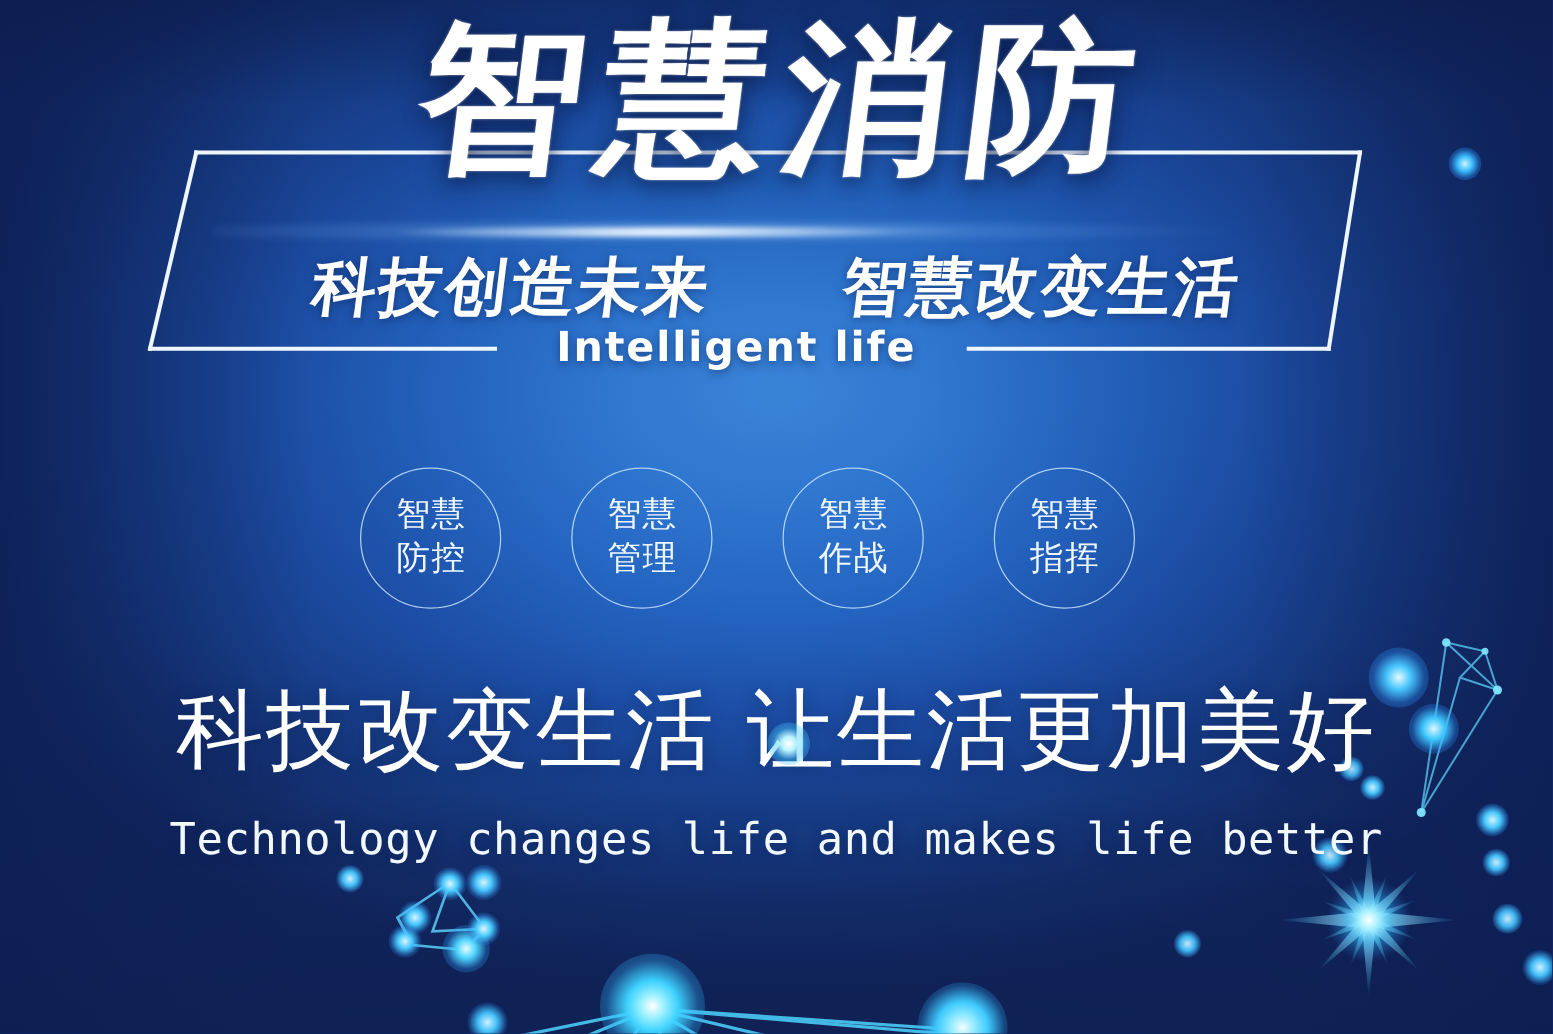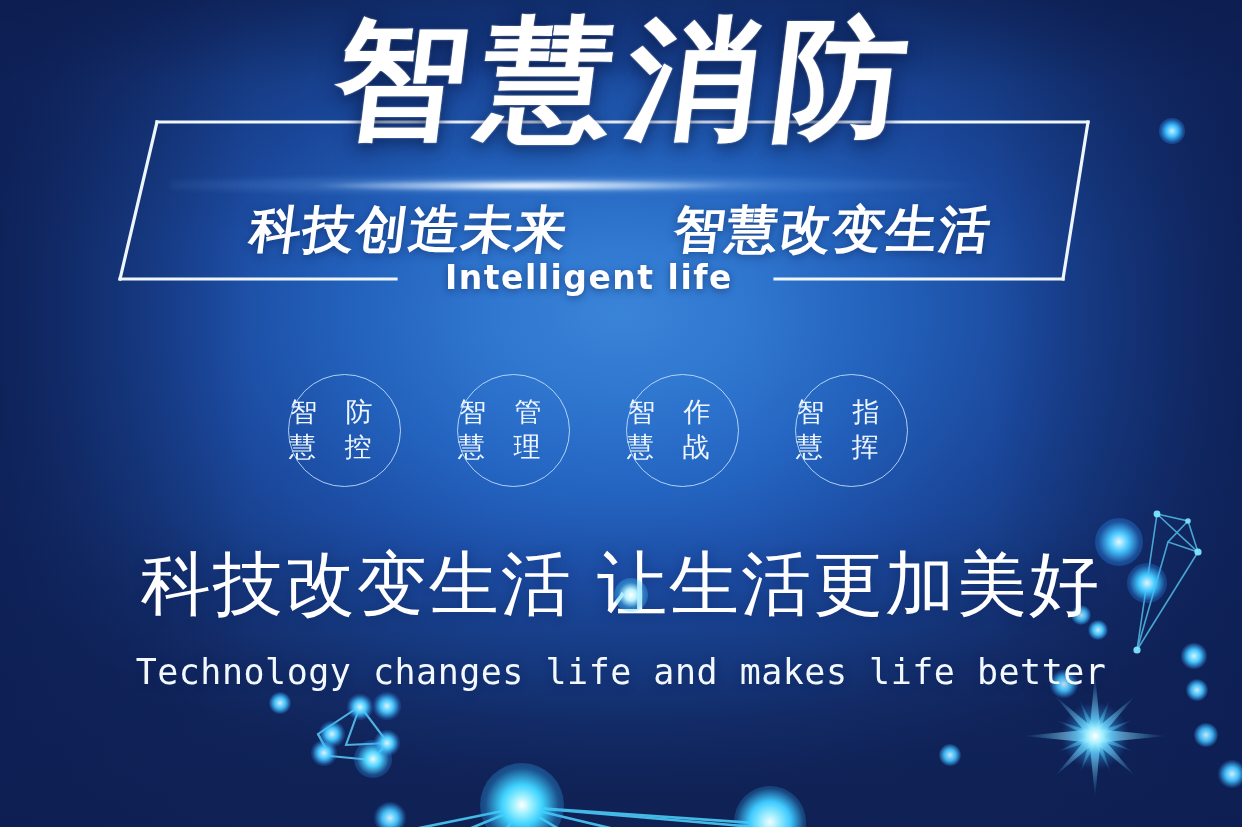--- a/index.html
+++ b/index.html
@@ -174,21 +174,21 @@
     display: flex;
     justify-content: space-between;
     align-items: center;
   }
   .badge {
     width: 113px;
     height: 113px;
     border: 1.6px solid rgba(200,228,255,0.85);
     border-radius: 50%;
     display: flex;
-    flex-direction: row;
+    flex-direction: column;
     align-items: center;
     justify-content: center;
     box-sizing: border-box;
   }
   .badge span {
     font-family: "DejaVu Sans", "Liberation Sans", sans-serif;
     font-size: 27px;
     line-height: 1.28;
     color: #eef6ff;
     letter-spacing: 1px;

